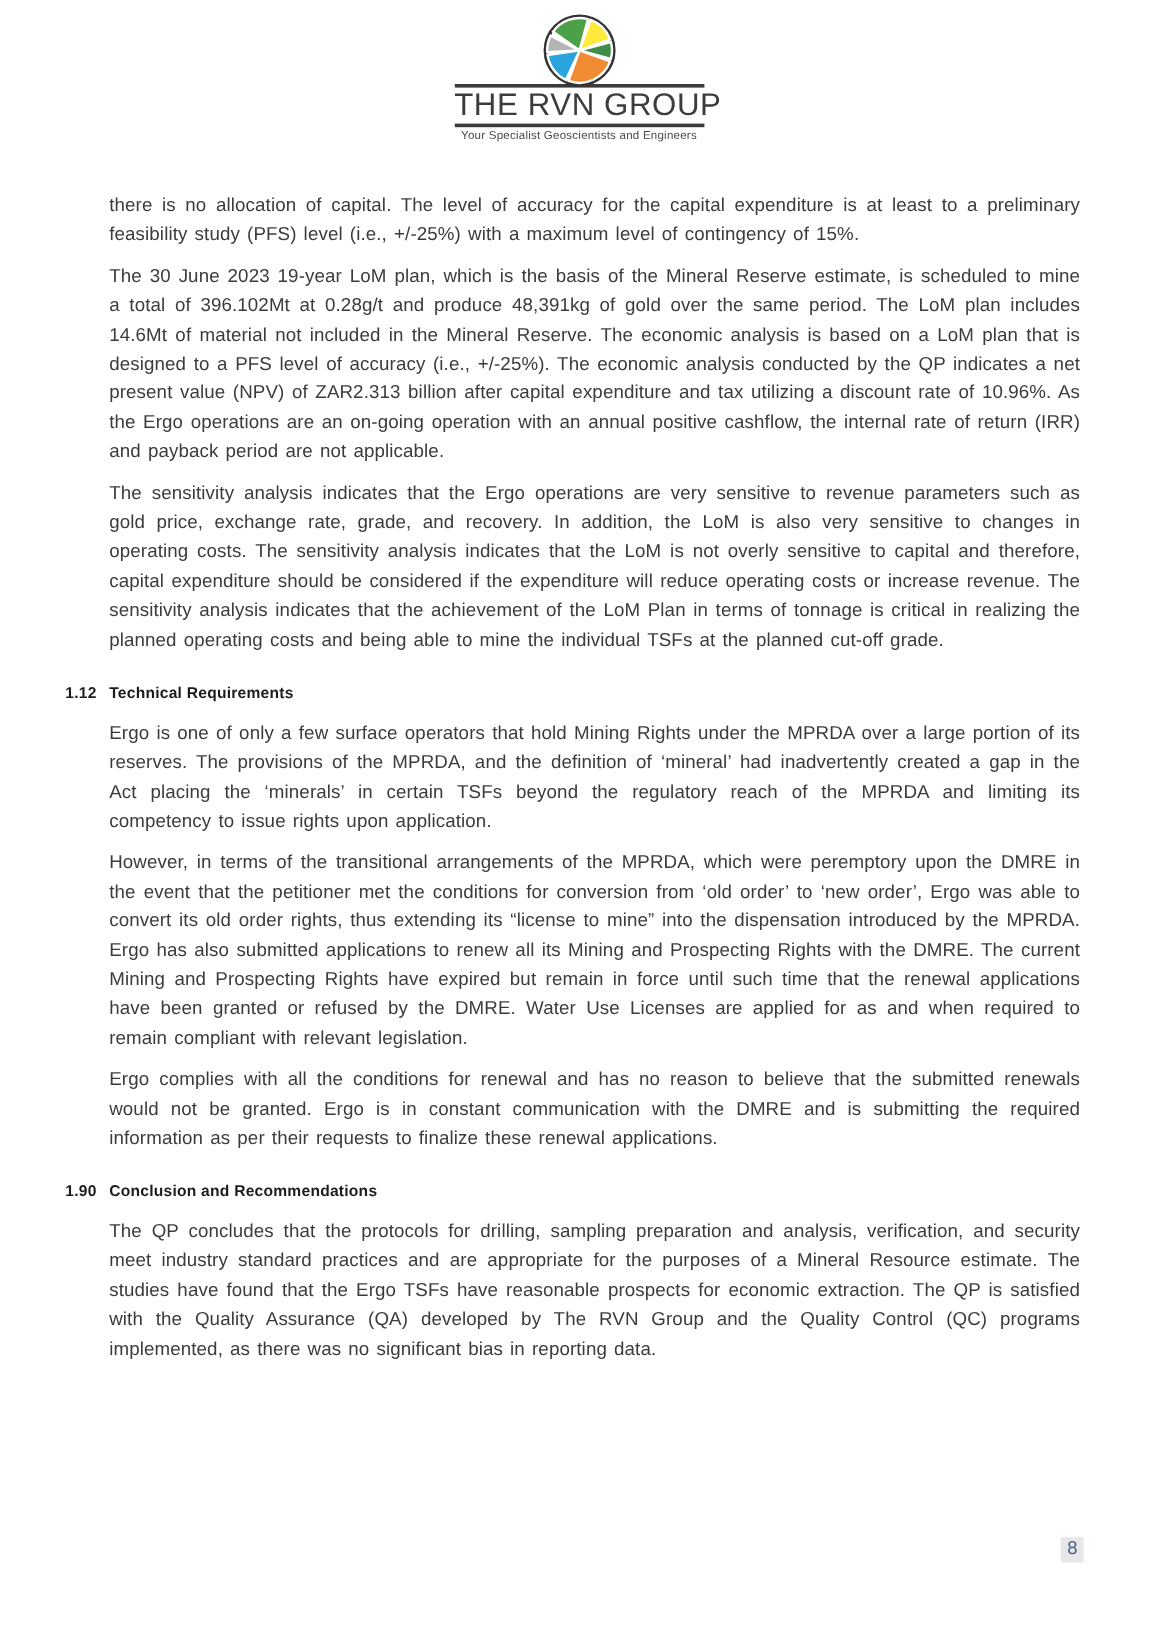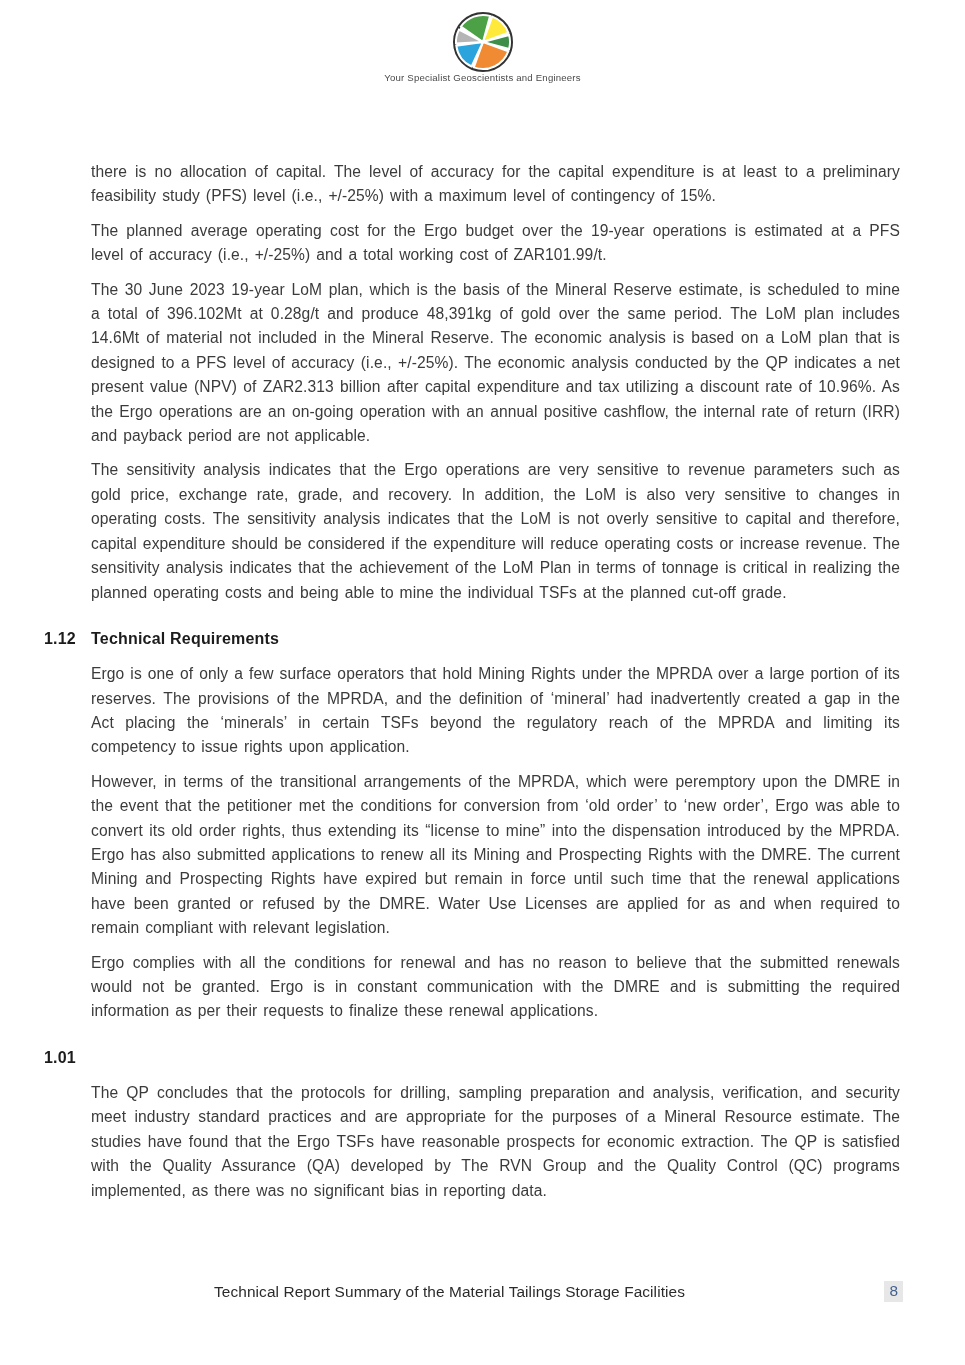--- a/index.html
+++ b/index.html
@@ -56,24 +56,25 @@
     font-size:15.6px;
     line-height:24.4px;
     text-align:justify;
     letter-spacing:0.1px;
     word-spacing:1.5px;
   }
   .heading {
     display:flex;
     margin:24px 0 14px 0;
     color:#1c1c1c;
-    font-size:16px;
+    font-size:13px;
     font-weight:700;
     letter-spacing:0.2px;
     line-height:1.2;
+    text-align:center;
   }
   .heading .hnum { width:47px; flex:0 0 47px; }
 
   
   .footer {
     position:absolute;
     top:1283px; left:0; right:0;
     height:24px;
     font-size:15.4px;
   }
@@ -102,43 +103,43 @@
     <svg class="logo-mark" width="64" height="64" viewBox="0 0 64 64">
       <circle cx="32" cy="32" r="28.5" fill="#ffffff" stroke="#333333" stroke-width="3"></circle>
 
       <path d="M32,32 L9.9,16.5 A27,27 0 0 1 39,5.9 Z" stroke="#ffffff" stroke-width="2" fill="#4ca147"></path>
       <path d="M32,32 L41.2,6.6 A27,27 0 0 1 57.4,22.8 Z" stroke="#ffffff" stroke-width="2" fill="#ffe93b"></path>
       <path d="M32,32 L58.1,25.0 A27,27 0 0 1 58.1,39.0 Z" stroke="#ffffff" stroke-width="2" fill="#3e8e49"></path>
       <path d="M32,32 L57.4,41.2 A27,27 0 0 1 22.8,57.4 Z" stroke="#ffffff" stroke-width="2" fill="#f08b33"></path>
       <path d="M32,32 L20.6,56.5 A27,27 0 0 1 5.3,35.8 Z" stroke="#ffffff" stroke-width="2" fill="#2ba3dc"></path>
       <path d="M32,32 L5.0,33.4 A27,27 0 0 1 7.9,19.7 Z" stroke="#ffffff" stroke-width="2" fill="#b5b5b5"></path>
     </svg>
+    <div class="logo-title">THE RVN GROUP</div>
     <div class="logo-tagline">Your Specialist Geoscientists and Engineers</div>
   </header>
 
   <main class="content">
     <p class="para">there is no allocation of capital. The level of accuracy for the capital expenditure is at least to a preliminary feasibility study (PFS) level (i.e., +/-25%) with a maximum level of contingency of 15%.</p>
-    <p class="para">The planned average operating cost for the Ergo budget over the 19-year operations is estimated at a PFS level of accuracy (i.e., +/-25%) and a total working cost of ZAR101.99/t.</p>
     <p class="para">The 30 June 2023 19-year LoM plan, which is the basis of the Mineral Reserve estimate, is scheduled to mine a total of 396.102Mt at 0.28g/t and produce 48,391kg of gold over the same period. The LoM plan includes 14.6Mt of material not included in the Mineral Reserve. The economic analysis is based on a LoM plan that is designed to a PFS level of accuracy (i.e., +/-25%). The economic analysis conducted by the QP indicates a net present value (NPV) of ZAR2.313 billion after capital expenditure and tax utilizing a discount rate of 10.96%. As the Ergo operations are an on-going operation with an annual positive cashflow, the internal rate of return (IRR) and payback period are not applicable.</p>
     <p class="para">The sensitivity analysis indicates that the Ergo operations are very sensitive to revenue parameters such as gold price, exchange rate, grade, and recovery. In addition, the LoM is also very sensitive to changes in operating costs. The sensitivity analysis indicates that the LoM is not overly sensitive to capital and therefore, capital expenditure should be considered if the expenditure will reduce operating costs or increase revenue. The sensitivity analysis indicates that the achievement of the LoM Plan in terms of tonnage is critical in realizing the planned operating costs and being able to mine the individual TSFs at the planned cut-off grade.</p>
 
     <h2 class="heading">
       <span class="hnum">1.12</span>
       <span class="htext">Technical Requirements</span>
     </h2>
 
     <p class="para">Ergo is one of only a few surface operators that hold Mining Rights under the MPRDA over a large portion of its reserves. The provisions of the MPRDA, and the definition of ‘mineral’ had inadvertently created a gap in the Act placing the ‘minerals’ in certain TSFs beyond the regulatory reach of the MPRDA and limiting its competency to issue rights upon application.</p>
     <p class="para">However, in terms of the transitional arrangements of the MPRDA, which were peremptory upon the DMRE in the event that the petitioner met the conditions for conversion from ‘old order’ to ‘new order’, Ergo was able to convert its old order rights, thus extending its “license to mine” into the dispensation introduced by the MPRDA. Ergo has also submitted applications to renew all its Mining and Prospecting Rights with the DMRE. The current Mining and Prospecting Rights have expired but remain in force until such time that the renewal applications have been granted or refused by the DMRE. Water Use Licenses are applied for as and when required to remain compliant with relevant legislation.</p>
     <p class="para">Ergo complies with all the conditions for renewal and has no reason to believe that the submitted renewals would not be granted. Ergo is in constant communication with the DMRE and is submitting the required information as per their requests to finalize these renewal applications.</p>
 
     <h2 class="heading">
-      <span class="hnum">1.01</span>
+      <span class="hnum">1.90</span>
+      <span class="htext">Conclusion and Recommendations</span>
     </h2>
 
     <p class="para">The QP concludes that the protocols for drilling, sampling preparation and analysis, verification, and security meet industry standard practices and are appropriate for the purposes of a Mineral Resource estimate. The studies have found that the Ergo TSFs have reasonable prospects for economic extraction. The QP is satisfied with the Quality Assurance (QA) developed by The RVN Group and the Quality Control (QC) programs implemented, as there was no significant bias in reporting data.</p>
   </main>
 
   <footer class="footer">
-    <div class="footer-text">Technical Report Summary of the Material Tailings Storage Facilities</div>
     <div class="page-number">8</div>
   </footer>
 
 </div>
 
 </body></html>

